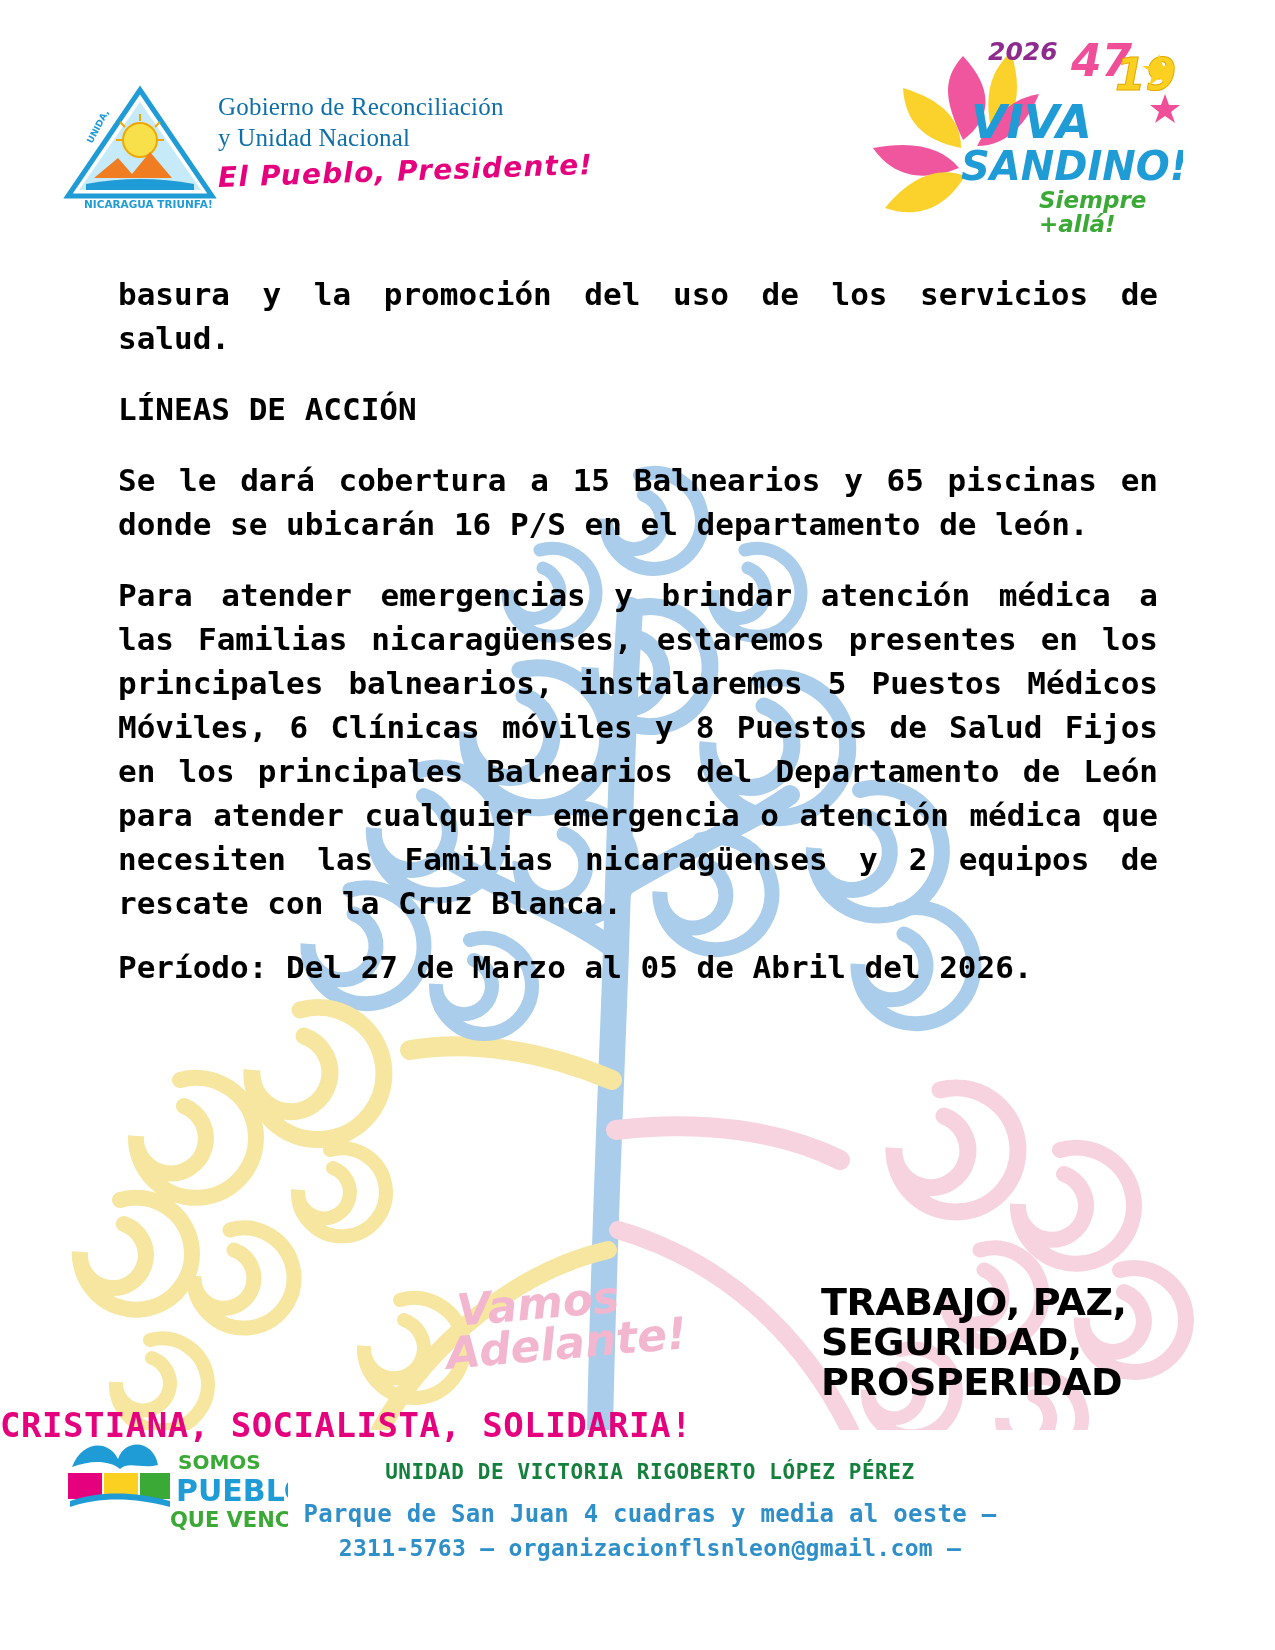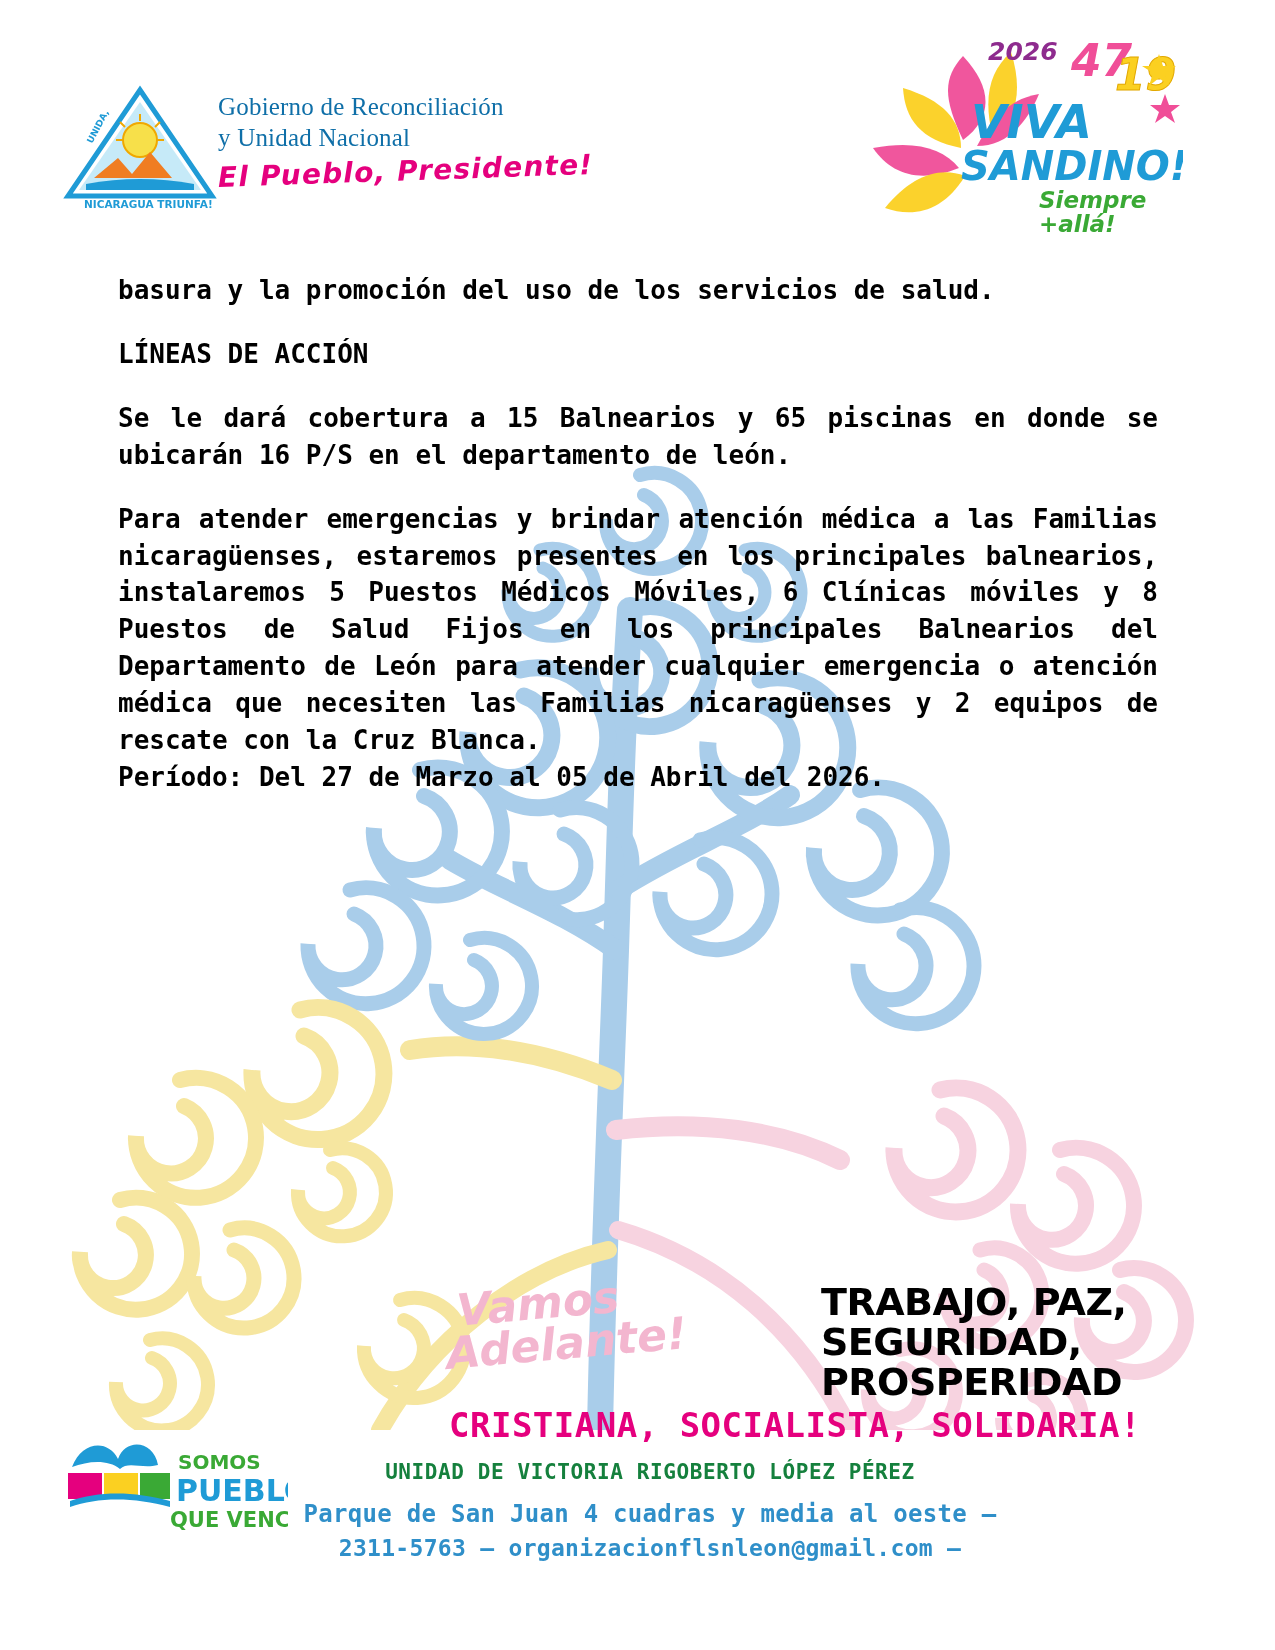--- a/index.html
+++ b/index.html
@@ -76,34 +76,35 @@
   }
 
   
   .content {
     position: absolute;
     left: 118px;
     top: 272px;
     width: 1040px;
     z-index: 2;
     font-family: "DejaVu Sans Mono", monospace;
-    font-size: 26px;
+    font-size: 31px;
     font-weight: bold;
     color: #000000;
     line-height: 1.42;
   }
   .content p {
     margin: 0 0 27px 0;
     text-align: justify;
   }
   .content p.tight {
     margin-bottom: 0;
   }
   .content p.last {
     margin-bottom: 0;
+    margin-top: 20px;
   }
 
   
   .vamos-adelante {
     position: absolute;
     left: 455px;
     top: 1290px;
     z-index: 2;
     font-family: "DejaVu Sans", sans-serif;
     font-style: italic;
@@ -128,21 +129,21 @@
     letter-spacing: -0.5px;
     color: #000000;
     line-height: 1.05;
   }
 
   .cristiana {
     position: absolute;
     left: 0;
     top: 1405px;
     width: 1141px;
-    text-align: right;
+    text-align: left;
     z-index: 3;
     font-family: "DejaVu Sans Mono", monospace;
     font-weight: bold;
     font-size: 34px;
     color: #e5007e;
     letter-spacing: 0.5px;
   }
 
   .somos-logo {
     position: absolute;

